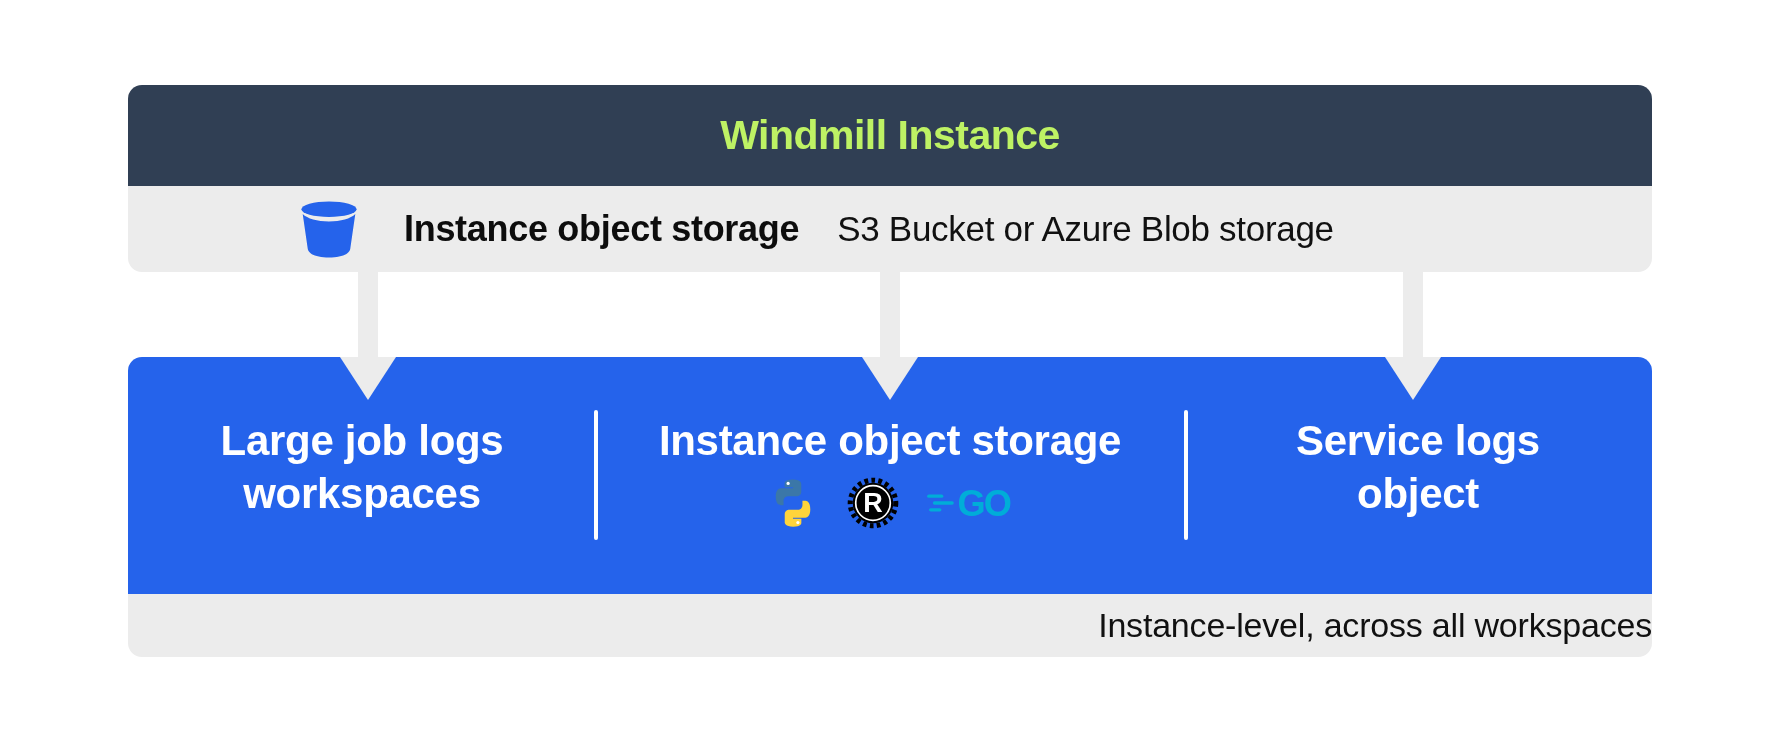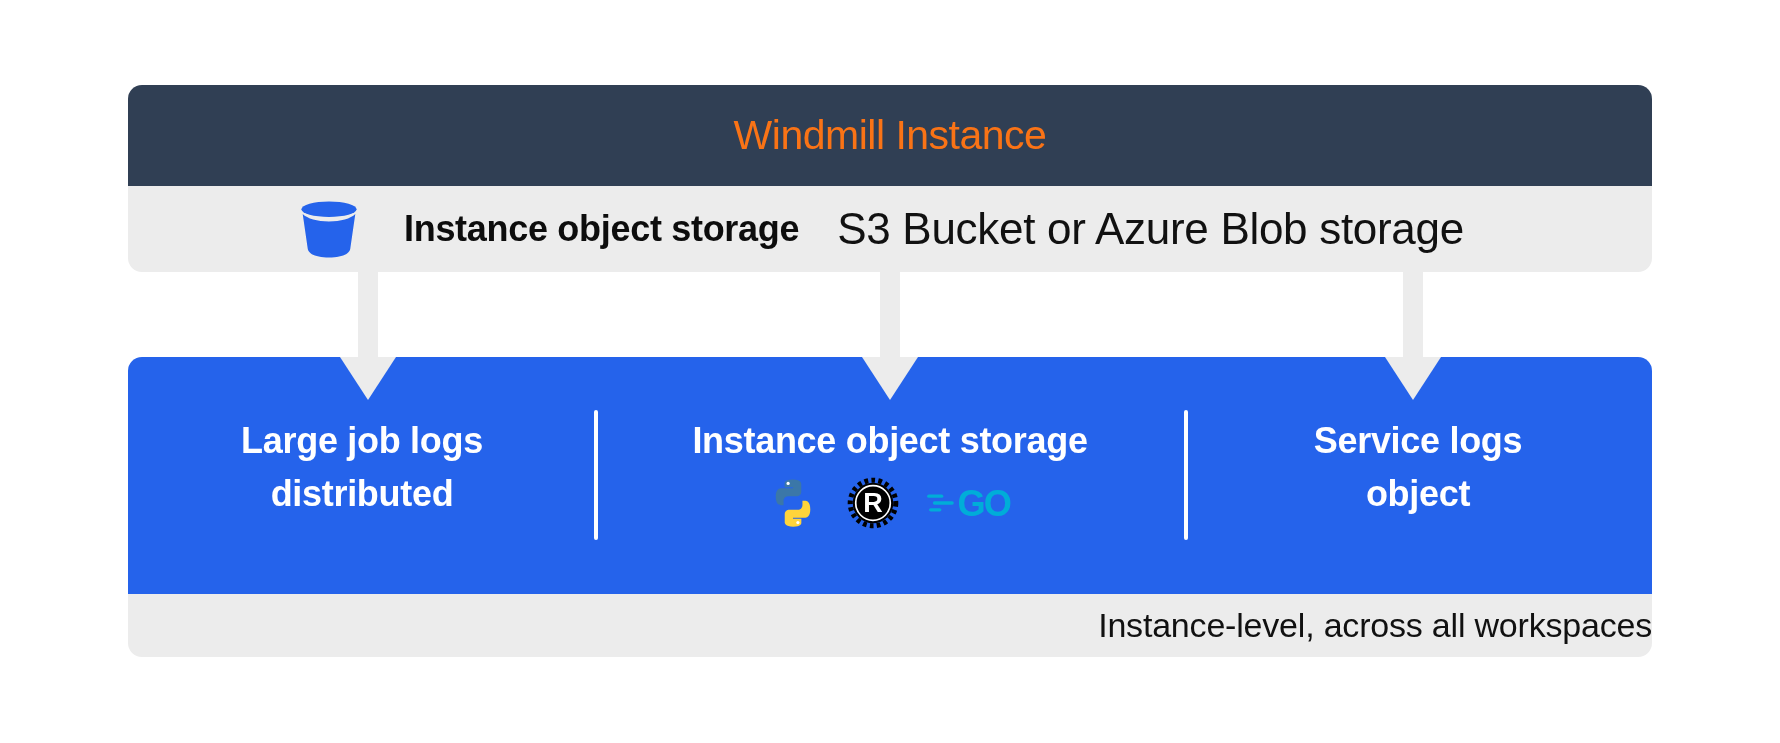--- a/index.html
+++ b/index.html
@@ -15,35 +15,35 @@
   .top-card{
     position:absolute;left:128px;top:85px;
     width:1524px;height:187px;
     border-radius:14px;overflow:hidden;
   }
   .header-bar{
     height:101px;background:#303F54;
     display:flex;align-items:center;justify-content:center;
   }
   .header-title{
-    color:#f97316;font-size:41px;font-weight:400;letter-spacing:-0.5px;
+    color:#bef264;font-size:41px;font-weight:700;letter-spacing:-0.5px;
   }
   .storage-bar{
     height:86px;background:#ECECEC;
     display:flex;align-items:center;
     padding-left:170px;box-sizing:border-box;
   }
   .bucket-icon{width:62px;height:58px;flex:0 0 auto;}
   .storage-title{
     margin-left:44px;color:#0d0d0d;
     font-size:36px;font-weight:600;letter-spacing:-0.3px;
   }
   .storage-subtitle{
     margin-left:38px;color:#111111;
-    font-size:44px;font-weight:400;letter-spacing:-0.3px;
+    font-size:35px;font-weight:400;letter-spacing:-0.3px;
   }
 
   
   .arrow{position:absolute;z-index:3;}
   .arrow .shaft{
     position:absolute;top:0;left:18px;width:20px;height:87px;background:#ECECEC;
   }
   .arrow .head{
     position:absolute;top:86px;left:0;width:56px;height:43px;background:#ECECEC;
     clip-path:polygon(0 0,100% 0,50% 100%);
@@ -62,21 +62,21 @@
     position:relative;height:237px;background:#2563EB;
     display:flex;
   }
   .section{
     box-sizing:border-box;padding-top:57px;text-align:center;
   }
   .section-left {width:468px;}
   .section-mid  {width:588px;}
   .section-right{width:468px;border-radius:19px;}
   .section-label{
-    color:#ffffff;font-size:36px;font-weight:700;
+    color:#ffffff;font-size:42px;font-weight:700;
     line-height:53px;letter-spacing:-0.3px;
   }
   .divider{
     position:absolute;top:53px;width:4px;height:130px;
     background:#ffffff;border-radius:2px;
   }
   .divider-1{left:466px;}
   .divider-2{left:1056px;}
   .lang-icons{
     margin-top:8px;height:56px;
@@ -106,21 +106,21 @@
       <span class="storage-subtitle">S3 Bucket or Azure Blob storage</span>
     </div>
   </div>
 
   <div class="bottom-card">
     <div class="blue-panel">
 
       <div class="section section-left">
         <div class="section-label">
           <div>Large job logs</div>
-          <div>distributed</div>
+          <div>workspaces</div>
         </div>
       </div>
 
       <div class="section section-mid">
         <div class="section-label">
           <div>Instance object storage</div>
         </div>
         <div class="lang-icons">
 
           <svg width="54" height="54" viewBox="0 0 64 64" aria-hidden="true">

